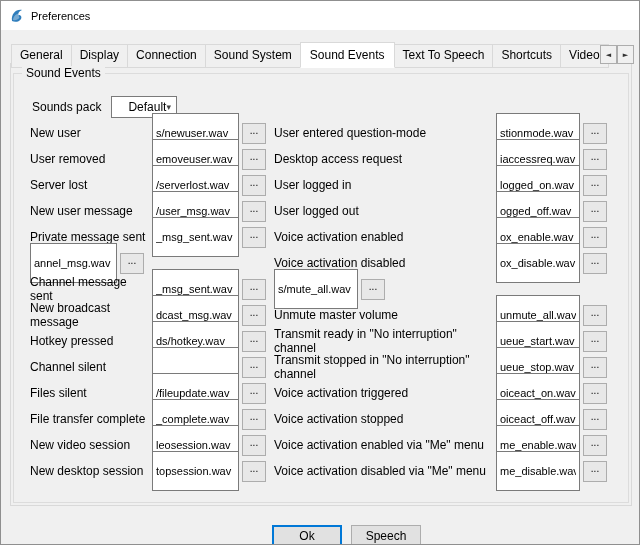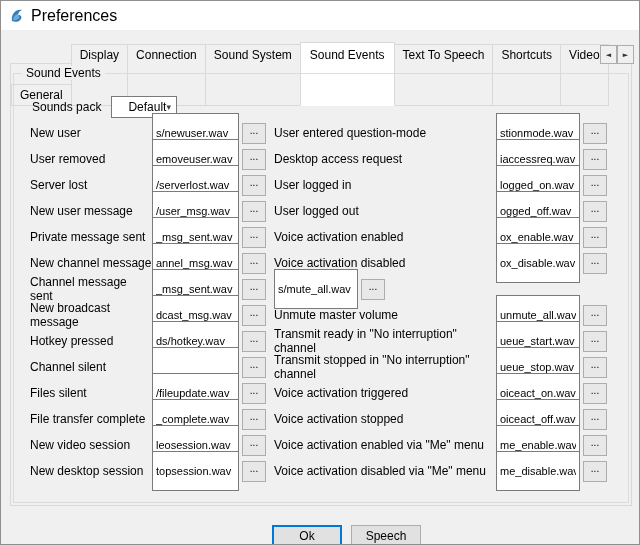--- a/index.html
+++ b/index.html
@@ -15,37 +15,37 @@
     width: 640px; height: 545px;
     background: #f0f0f0;
     border: 1px solid #8f8f8f;
     overflow: hidden;
   }
   .titlebar {
     height: 29px; background: #ffffff;
     display: flex; align-items: center;
     padding-left: 8px; gap: 6px;
   }
-  .titlebar .title { font-size: 16px; }
+  .titlebar .title { font-size: 11px; }
   .app-icon { width: 16px; height: 16px; display: inline-block; }
 
   
   .tabs {
     position: absolute; left: 10px; top: 43px;
     display: flex; z-index: 2; white-space: nowrap;
   }
   .tab {
     padding: 3px 8px;
     border: 1px solid #d9d9d9;
     background: #f0f0f0;
     margin-left: -1px;
     position: relative;
     cursor: default;
   }
-  .tab:first-child { margin-left: 0; margin-top: 40px; }
+  .tab:first-child { margin-left: 0; }
   .tab.active {
     background: #ffffff;
     z-index: 3;
     padding: 5px 9px 5px;
     margin-top: -2px;
     border-bottom: 1px solid #ffffff;
   }
   .tab-scroll {
     position: absolute; top: 44px; right: 5px;
     display: flex; z-index: 4;
@@ -180,21 +180,20 @@
           <span class="lbl">New user message</span>
           <input class="path" value="/user_msg.wav" style="">
           <button class="browse">...</button>
         </div>
       <div class="row">
           <span class="lbl">Private message sent</span>
           <input class="path" value="_msg_sent.wav" style="">
           <button class="browse">...</button>
         </div>
       <div class="row">
-          <span class="lbl">New channel message</span>
           <input class="path" value="annel_msg.wav" style="">
           <button class="browse">...</button>
         </div>
       <div class="row">
           <span class="lbl">Channel message sent</span>
           <input class="path" value="_msg_sent.wav" style="">
           <button class="browse">...</button>
         </div>
       <div class="row">
           <span class="lbl">New broadcast message</span>

